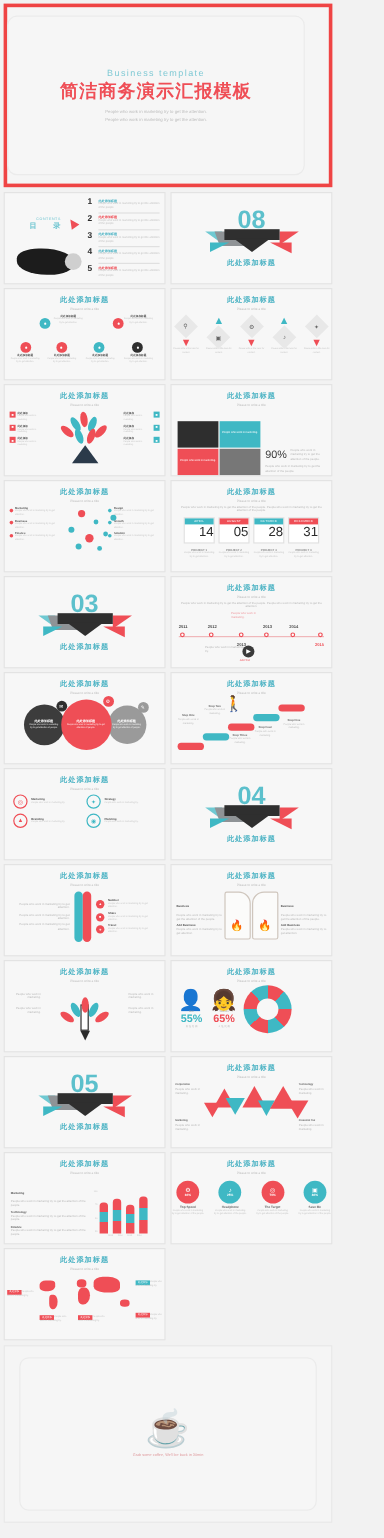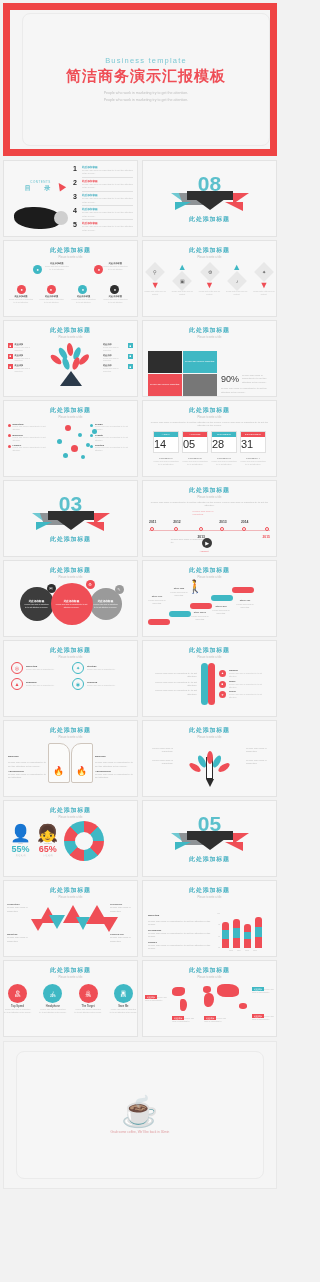--- a/index.html
+++ b/index.html
@@ -22,22 +22,22 @@
     display:grid;
     grid-template-columns:1fr 1fr;
     gap:3px 4px;
     padding:0 3px;
   }
   .row-slide { height:77px; }
 
   
   .hero {
     height:153px; margin:3px 3px 4px 3px;
-    background:#f5f5f5; border:7px solid #ef4444;
-    display:flex; align-items:center; justify-content:flex-end;
+    background:#f5f5f5; border:3px solid #ef4444;
+    display:flex; align-items:center; justify-content:flex-start;
   }
   .hero-inner {
     border:1px solid #ebebeb; border-radius:8px;
     width:248px; height:133px;
     display:flex; flex-direction:column; align-items:center; justify-content:center;
     background:#f6f6f6;
   }
   .hero-eyebrow { font-size:7.5px; color:#7fc9d4; letter-spacing:1.2px; margin-bottom:1px; }
   .hero-year { font-size:42px; font-weight:bold; color:#1a1a1a; line-height:0.95; letter-spacing:-1px; }
   .hero-year .t7 { color:#3fb8c4; }
@@ -78,21 +78,21 @@
   .c-h { font-size:2.6px; font-weight:bold; }
   .c-h.teal { color:#4cb3c4; } .c-h.red { color:#ef4e56; }
   .c-l { font-size:2.2px; color:#c2c2c2; line-height:1.5; }
   .c-rule { border-bottom:.5px solid #e0e0e0; margin-top:1px; }
 
   
   .cal-wrap { display:flex; justify-content:center; gap:3px; margin-top:3px; }
   .cal { width:26px; background:#fff; border:.7px solid #e0e0e0; }
   .cal-m { font-size:2.4px; color:#fff; text-align:center; padding:1px 0; letter-spacing:.3px; }
   .cal-m.teal{background:#3fb8c4;} .cal-m.red{background:#ef4e56;}
-  .cal-d { font-size:11px; text-align:left; color:#2b2b2b; padding:1px 0 2px; }
+  .cal-d { font-size:11px; text-align:right; color:#2b2b2b; padding:1px 0 2px; }
   .cal-cap { font-size:2.4px; font-weight:bold; color:#8a8a8a; text-align:center; margin-top:2px; }
   .cal-lbl-row { display:flex; justify-content:center; gap:3px; }
   .cal-lbl { width:26px; }
   .cal-lbl p { font-size:1.9px; color:#c5c5c5; text-align:center; line-height:1.5; }
 
   
   .ph-wrap { display:flex; padding:3px 5px; gap:4px; align-items:center; }
   .ph-grid { display:grid; grid-template-columns:34px 34px; grid-template-rows:22px 22px; gap:1px; }
   .ph { display:flex; align-items:center; justify-content:center; font-size:2.2px; color:#fff; text-align:center; line-height:1.5; padding:2px;}
   .ph.dark{background:#2e2e2e;} .ph.teal{background:#3fb8c4;} .ph.red{background:#ef4e56;} .ph.grey{background:#777;}
@@ -686,20 +686,35 @@
         <div class="ic-row">
             <span class="ic-circ teal">◉</span>
             <span>
               <b>Planning</b>
               <p>People who work in marketing try.</p>
             </span>
           </div>
       </div>
     </div>
 
+    <div class="slide row-slide">
+      <div class="divider">
+        <div class="div-num">04</div>
+        <div class="rib">
+          <i class="l1"></i>
+            <i class="l2"></i>
+            <i class="r1"></i>
+            <i class="c"></i>
+            <i class="c2"></i>
+            <i class="rb"></i>
+            <i class="lb"></i>
+        </div>
+        <div class="div-cap">此处添加标题</div>
+      </div>
+    </div>
 
     <div class="slide row-slide">
       <div class="s-title">此处添加标题</div>
       <div class="s-sub">Please to write a title</div>
       <div style="display:flex;align-items:center;gap:3px;padding:2px 4px;">
         <div style="width:40%">
           <div style="text-align:right;margin-bottom:2px">
               <div class="blur">People who work in marketing try to get attention.</div>
             </div>
           <div style="text-align:right;margin-bottom:2px">

